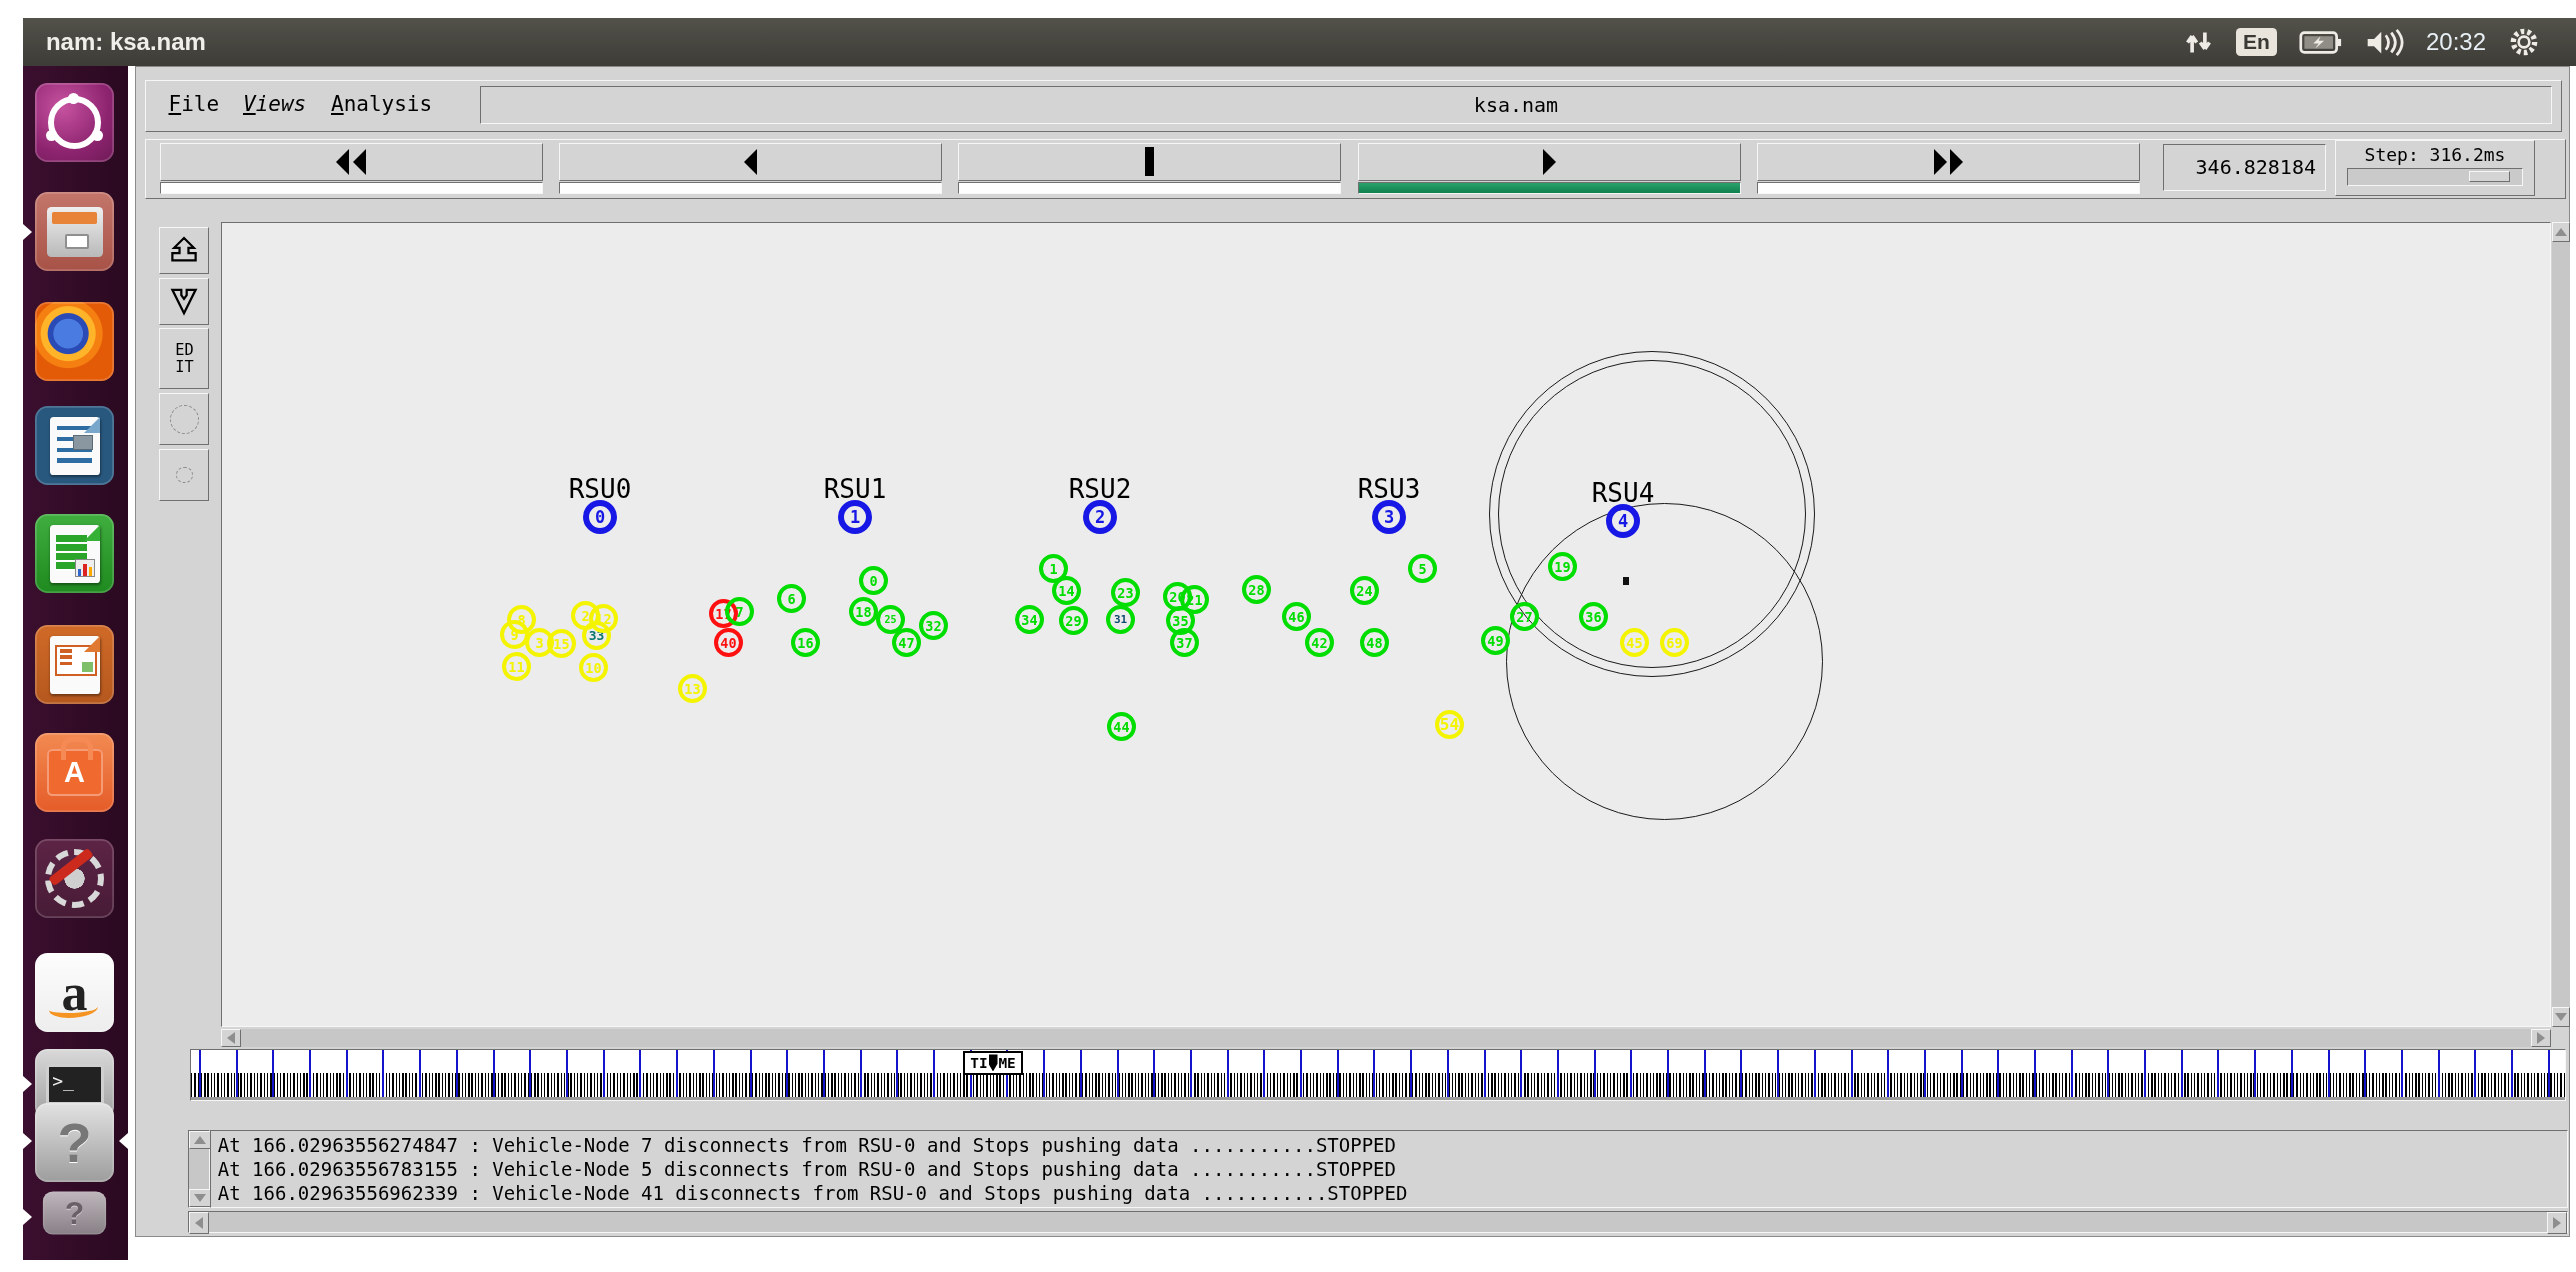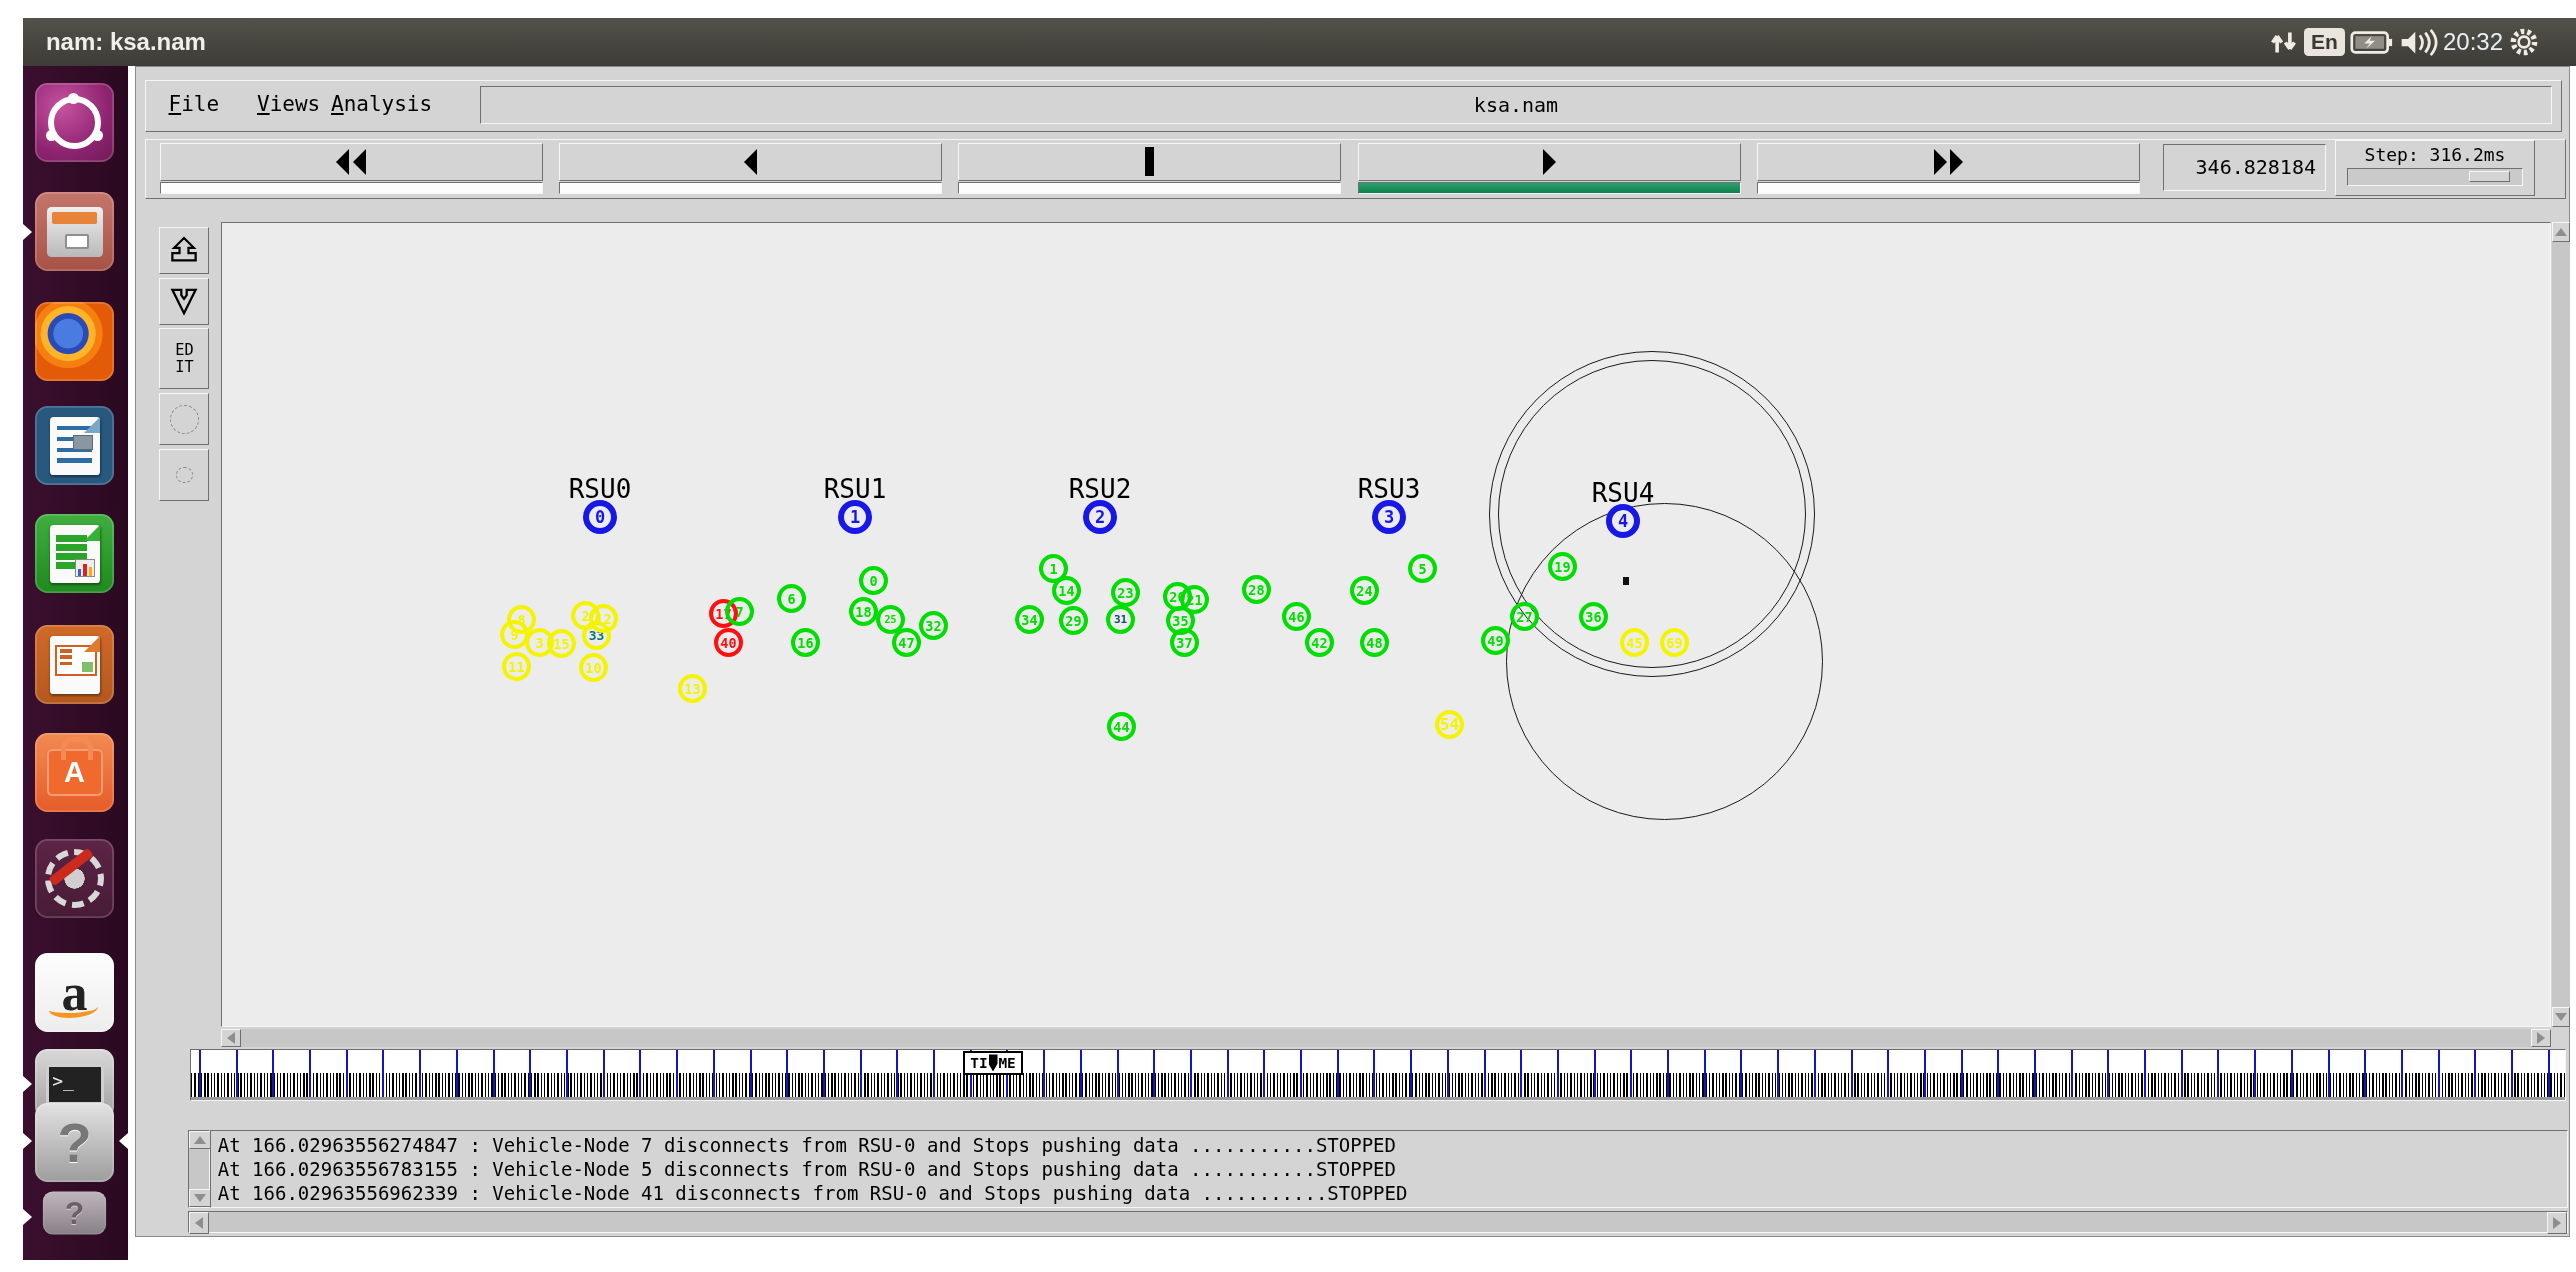--- a/index.html
+++ b/index.html
@@ -3,21 +3,21 @@
 <meta charset="utf-8">
 <style>
   html,body{margin:0;padding:0;background:#ffffff;}
   #screen{position:relative;width:2576px;height:1272px;background:#ffffff;overflow:hidden;
           font-family:"DejaVu Sans Mono",monospace;}
   
   #titlebar{position:absolute;left:22.5px;top:18px;right:0;height:48px;
     background:linear-gradient(#52514a,#3d3c36);display:flex;align-items:center;}
   #titlebar .wtitle{color:#f1efe9;font-family:"Liberation Sans",sans-serif;
     font-weight:bold;font-size:24px;margin-left:23.4px;}
-  #indicators{position:absolute;right:36px;top:0;height:48px;display:flex;align-items:center;gap:5px;}
+  #indicators{position:absolute;right:36px;top:0;height:48px;display:flex;align-items:center;gap:22px;}
   .ind{display:flex;align-items:center;justify-content:center;height:48px;}
   #kbd-box{background:#e9e5dd;color:#3a3934;border-radius:4.5px;padding:1.8px 7.2px;
     font-family:"Liberation Sans",sans-serif;font-weight:bold;font-size:21px;}
   #clock{color:#e8f0f6;font-family:"Liberation Sans",sans-serif;font-size:24px;}
   
   #launcher{position:absolute;left:22.5px;top:66px;width:105px;height:1194px;
     background:linear-gradient(90deg,#3b0f2f,#2a0920);}
   .tile{position:absolute;left:12.6px;width:79px;height:79px;border-radius:12.6px;
     display:flex;align-items:center;justify-content:center;overflow:hidden;
     box-shadow:inset 0 0 0 1.8px rgba(255,255,255,.18);}
@@ -245,21 +245,21 @@
   </div>
 
   <div id="win">
 
     <div id="menubar" class="raised">
 
       <div id="filefield" class="sunken">
         <span>ksa.nam</span>
       </div>
     <div class="menuitem" style="left: 22.5px;"><u>F</u>ile</div>
-        <div class="menuitem" style="left: 111px;"><u>V</u>iews</div>
+        <div class="menuitem" style="left: 97px; font-style: italic;"><u>V</u>iews</div>
         <div class="menuitem" style="left: 185px;"><u>A</u>nalysis</div>
       </div>
 
     <div id="controls" class="raised">
 
       <div id="timebox" class="sunken">
         <span>346.828184</span>
       </div>
       <div id="stepbox" class="raised">
         <div id="steplabel">Step: 316.2ms</div>

